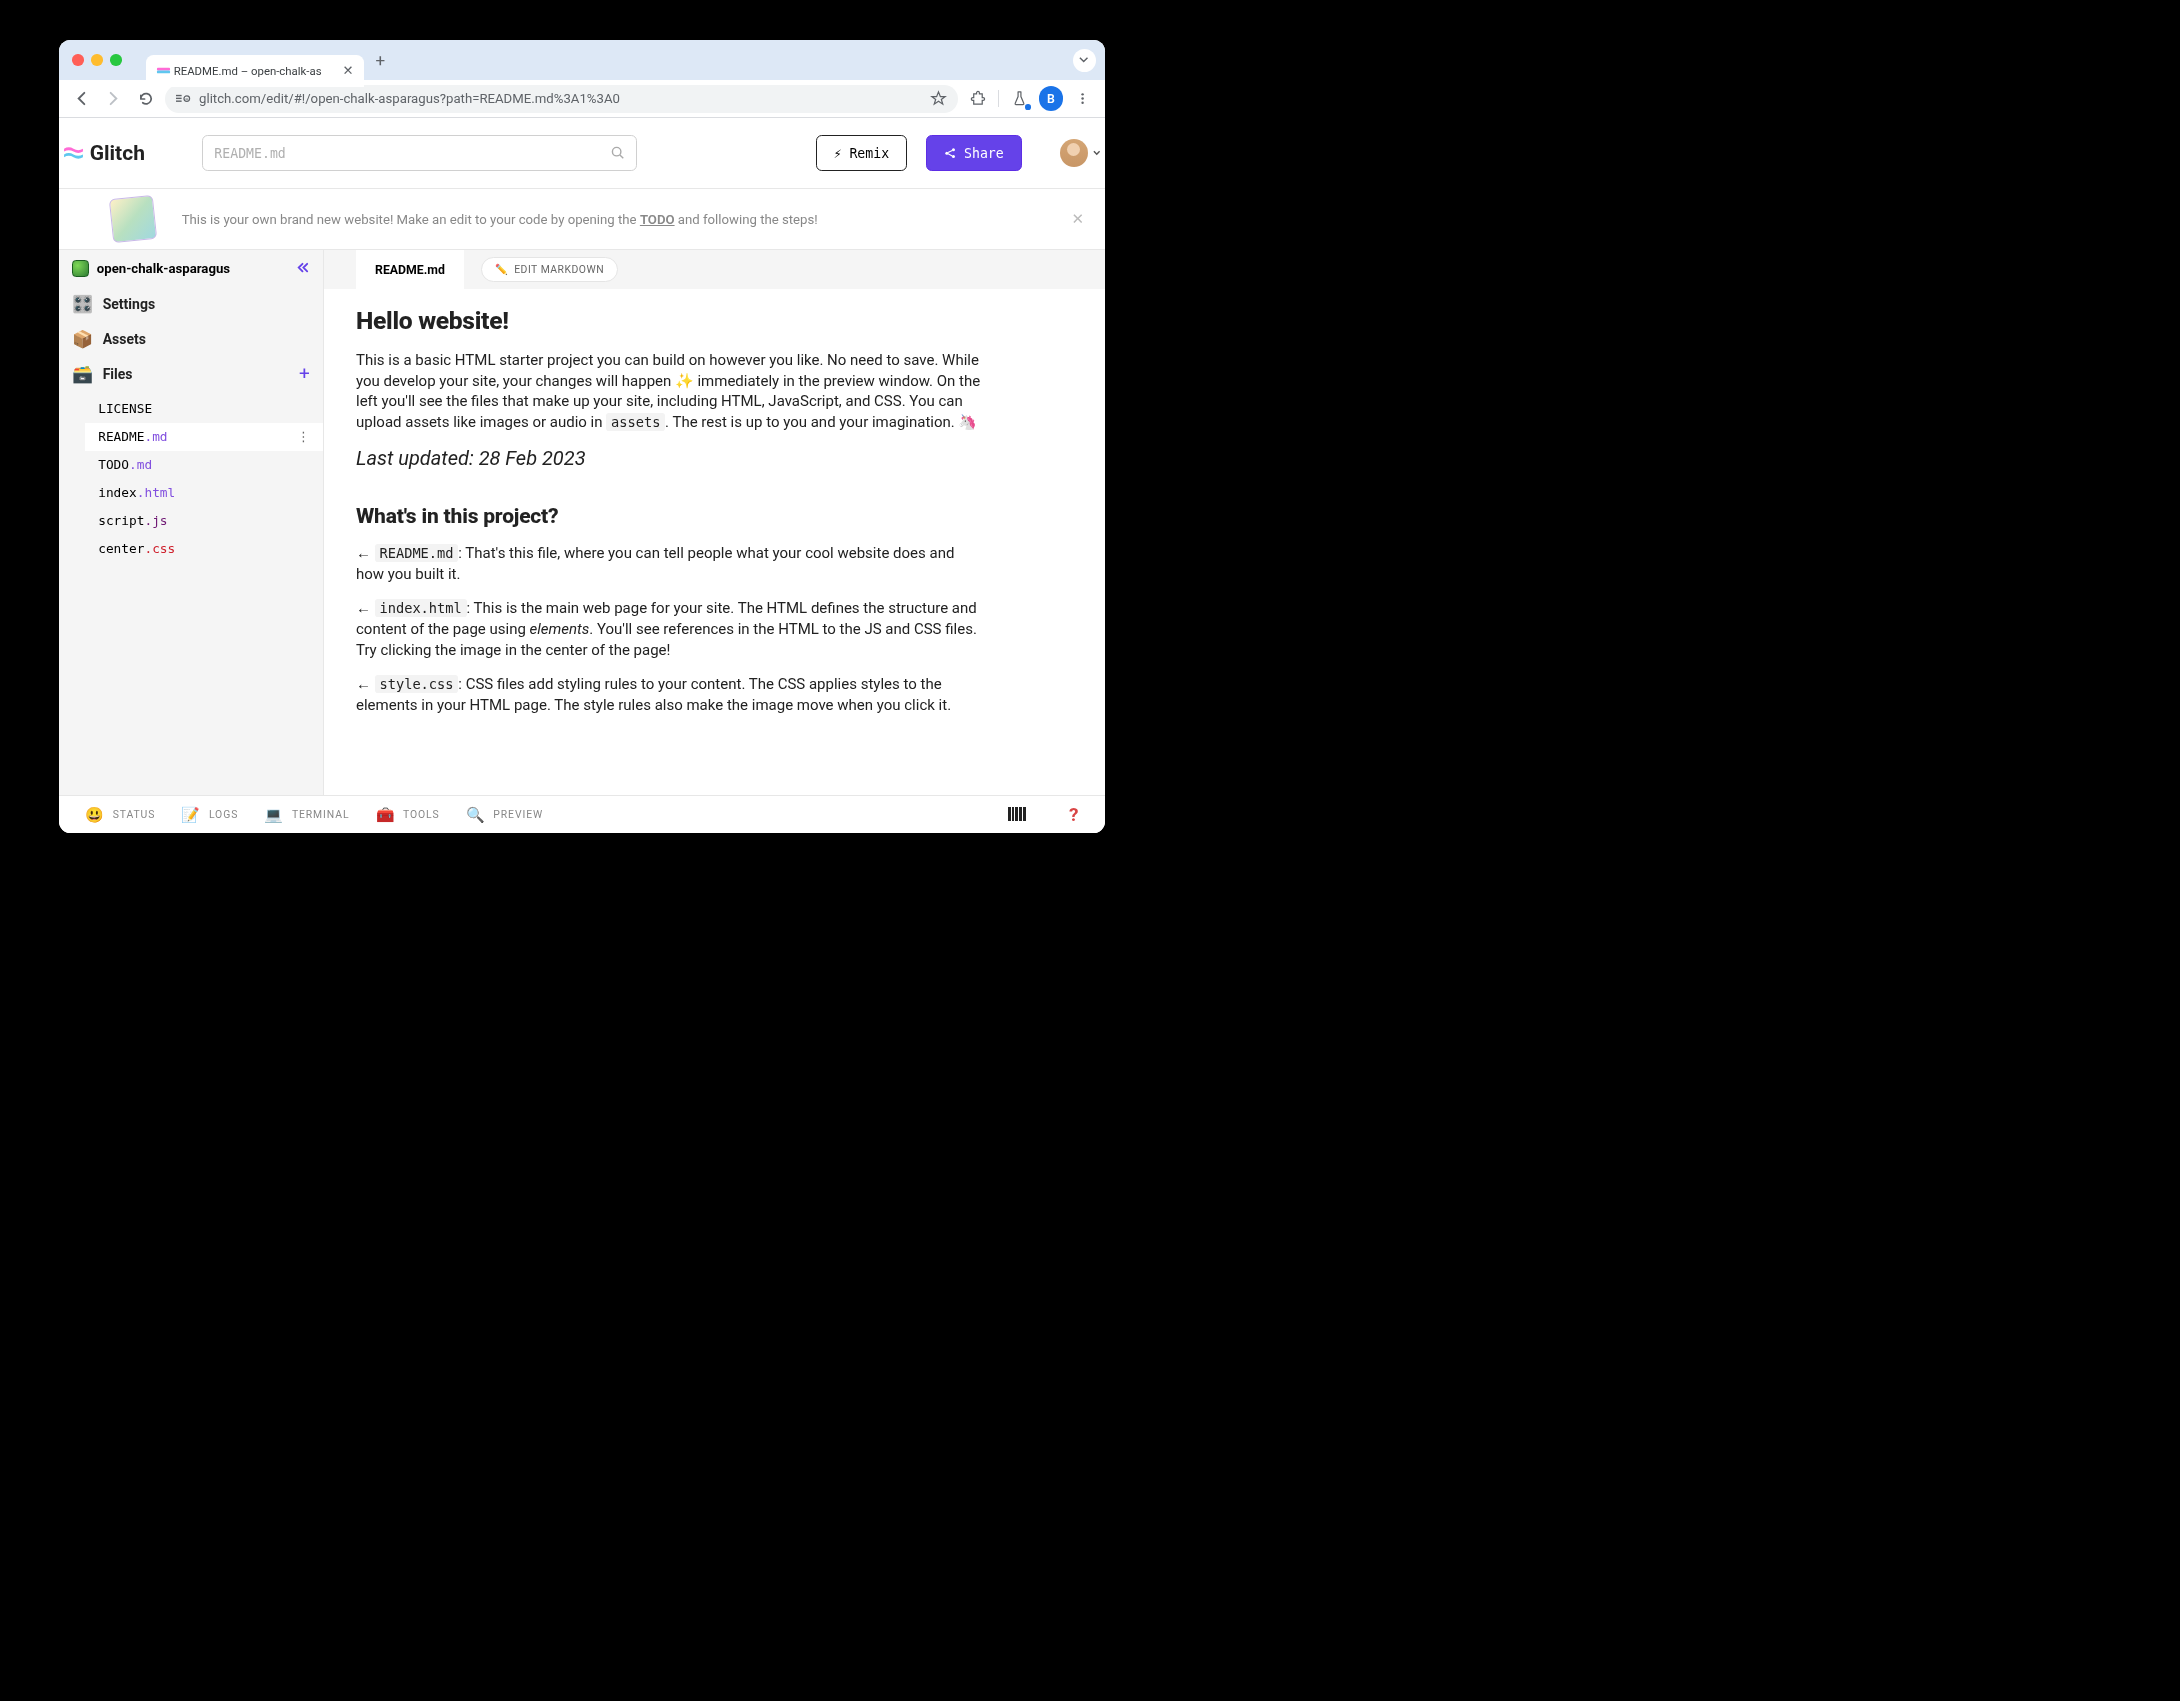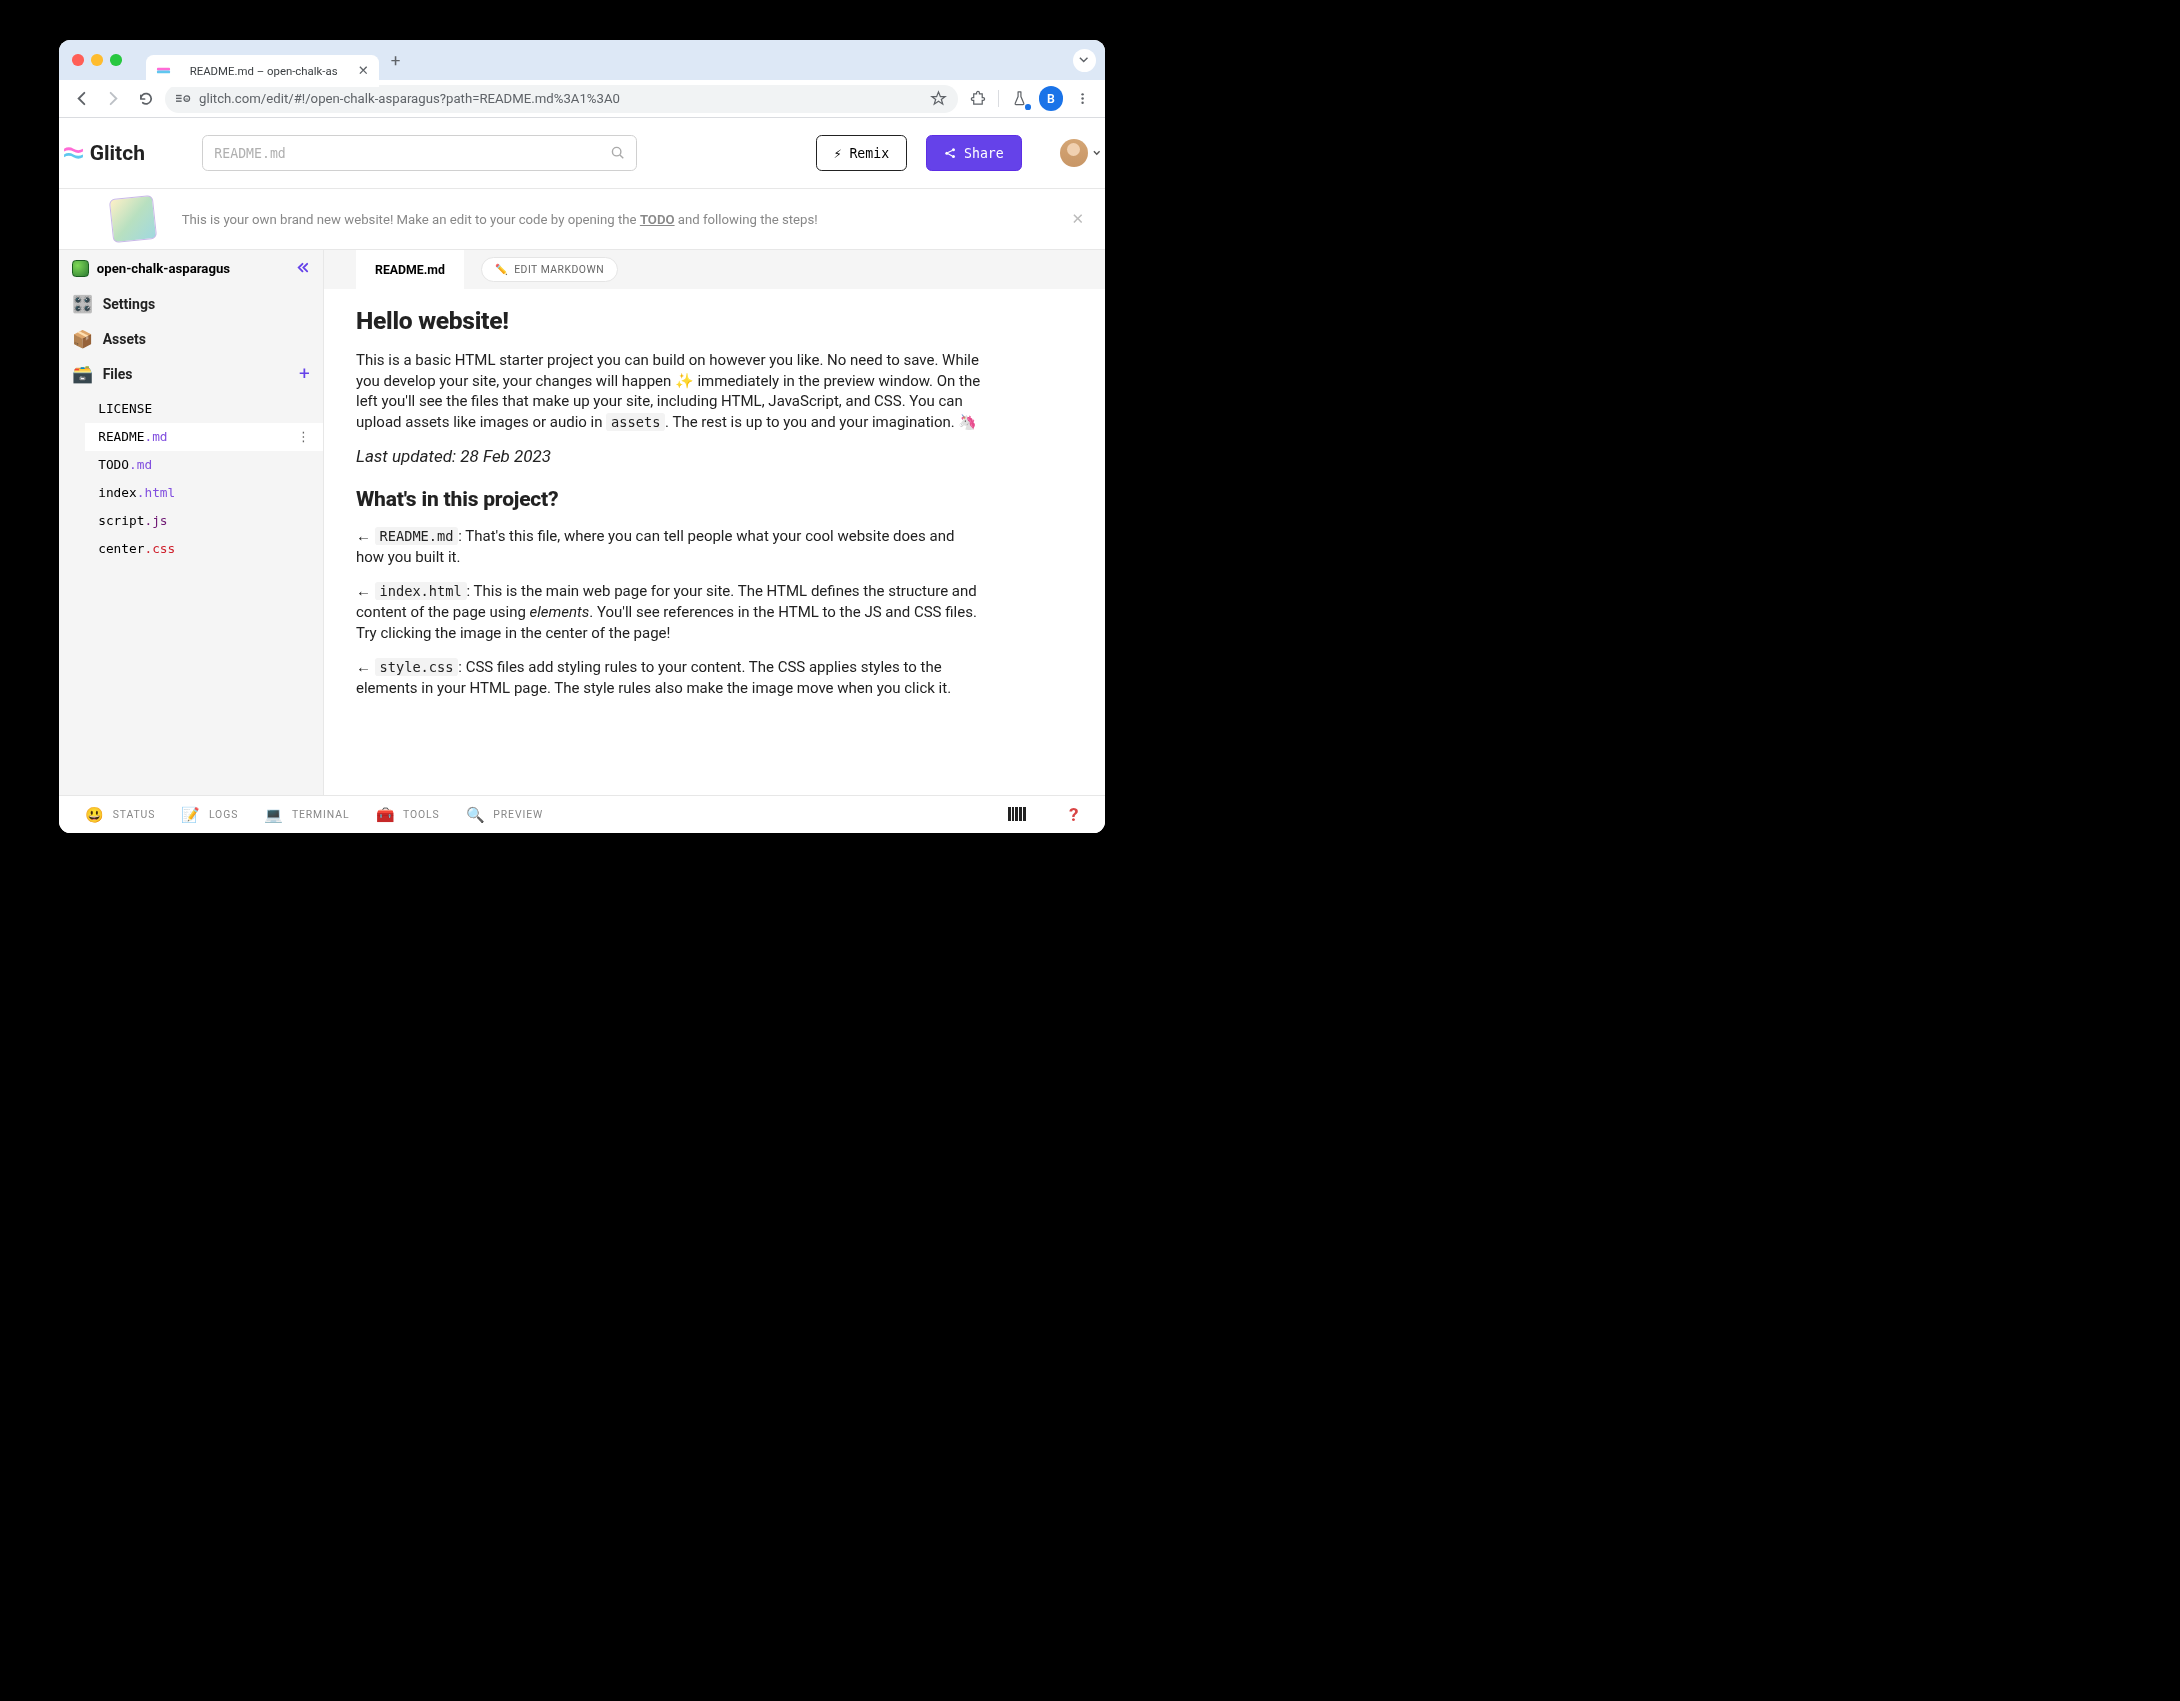--- a/index.html
+++ b/index.html
@@ -38,21 +38,21 @@
 .tl-green { background: #28c840; }
 .browser-tab {
   display: flex;
   align-items: center;
   background: #fff;
   height: 32px;
   margin-top: 21px;
   border-radius: 7.6px 7.6px 0 0;
   padding: 0 9.5px;
   min-width: 218px;
-  gap: 19px;
+  gap: 3px;
   font-size: 11.4px;
   color: #3c4043;
 }
 .tab-favicon { width: 15px; height: 15px; }
 .tab-title { flex: 1; overflow: hidden; text-overflow: ellipsis; white-space: nowrap; }
 .tab-close { width: 13.2px; height: 13.2px; display:flex; align-items:center; justify-content:center; color:#5f6368; cursor:pointer; font-size: 13.2px;}
 .new-tab { margin-left: 11.4px; color:#5f6368; font-size: 17px; cursor:pointer; }
 .tab-dropdown { margin-left:auto; margin-right: 9.5px; width:23px; height:23px; border-radius:50%; background:#fff; display:flex; align-items:center; justify-content:center; color:#5f6368; font-size:13.2px; cursor:pointer;}
 
 
@@ -256,21 +256,21 @@
 }
 .editor-content {
   flex:1;
   background:#fff;
   padding: 17px 32px;
   overflow:auto;
   color:#222;
 }
 .editor-content h1 { font-size: 24.6px; font-weight:800; margin-bottom: 15px; letter-spacing:-0.3px;}
 .editor-content p { font-size: 15px; line-height: 1.38; margin-bottom: 13.2px; max-width: 625px;}
-.editor-content em.updated { font-style: italic; display:block; margin-bottom: 21px; font-size:17px;}
+.editor-content em.updated { font-style: italic; display:block; margin-bottom: 34px; font-size:20px;}
 .editor-content h2 { font-size: 21px; font-weight:800; margin-bottom: 15px; letter-spacing:-0.2px;}
 .editor-content code { font-family: 'SFMono-Regular', Consolas, monospace; background:#f3f3f3; padding: 0.9px 4.7px; border-radius:2.8px; font-size: 13.7px;}
 .editor-content .desc-item { margin-bottom: 13.2px; max-width: 625px; font-size:15px; line-height:1.4;}
 .editor-content .em-word { font-style: italic;}
 
 
 .glitch-footer {
   height: 38px;
   border-top: 0.9px solid #e7e7e7;
   background:#fff;

